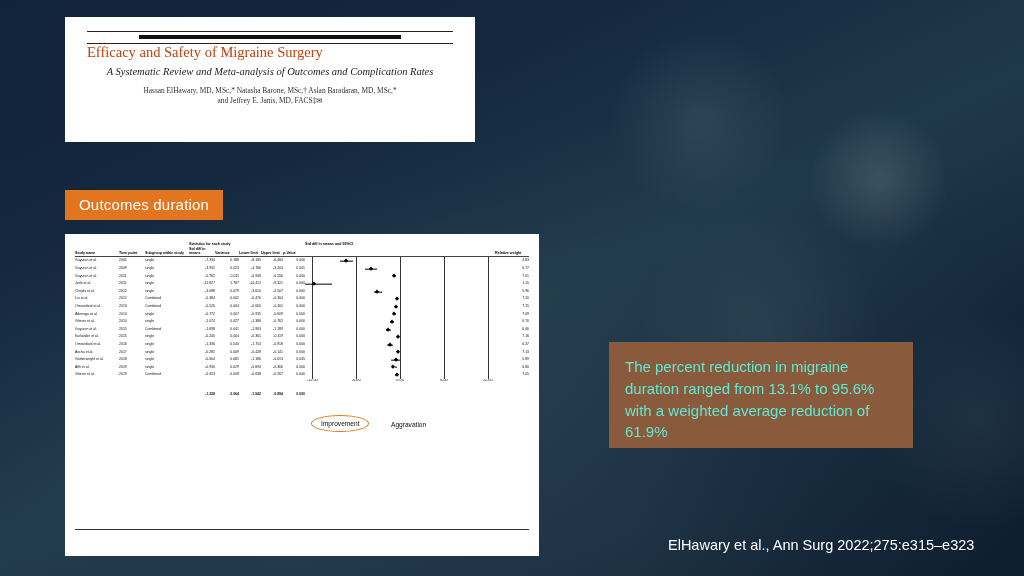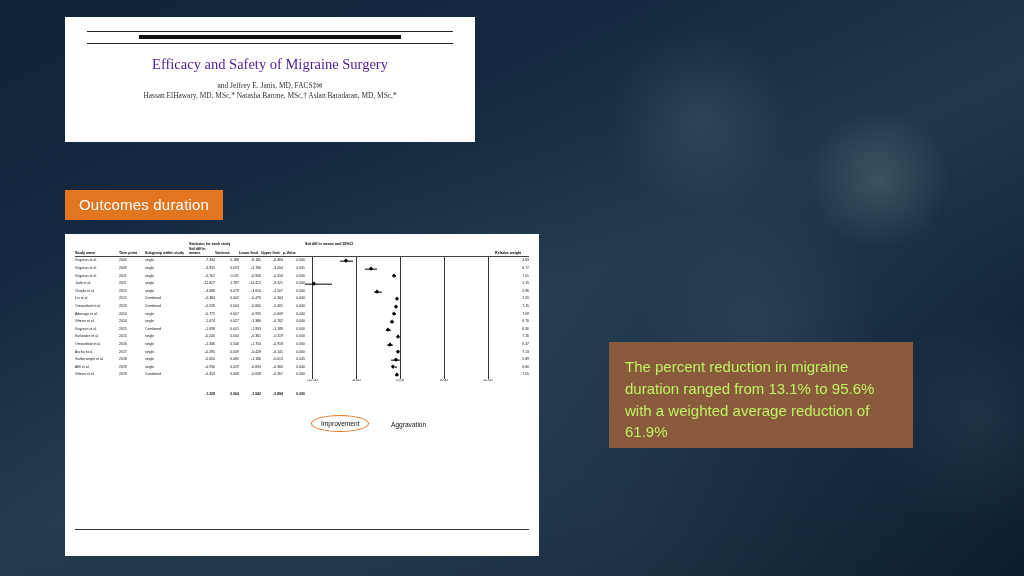--- a/index.html
+++ b/index.html
@@ -64,25 +64,23 @@
   .paper-bar {
     height: 4px;
     background: #111;
     margin: 2px 52px 0 52px;
   }
   .paper-rule-bot {
     border-top: 1px solid #222;
     margin: 4px 0 0 0;
   }
   .paper-title {
-    text-align: center;
     font-family: "Liberation Serif", serif;
     font-size: 14.5px;
-    color: #4c1d95;
-    margin-top: 12px;
+    color: #c2410c;
     line-height: 1.15;
   }
   .paper-subtitle {
     text-align: center;
     font-family: "Liberation Serif", serif;
     font-style: italic;
     font-size: 10.5px;
     color: #222;
     margin-top: 5px;
     line-height: 1.2;
@@ -251,21 +249,21 @@
   }
 
   
   .callout {
     position: absolute;
     left: 609px;
     top: 342px;
     width: 304px;
     height: 106px;
     background: #8a5a3c;
-    color: #bef264;
+    color: #5eead4;
     box-sizing: border-box;
     padding: 14px 16px;
     font-size: 15px;
     line-height: 1.45;
     z-index: 3;
   }
 
   
   .citation {
     position: absolute;
@@ -280,23 +278,24 @@
 </head>
 <body>
 
 <div class="slide">
 
   <div class="paper-card">
     <div class="paper-rule-top"></div>
     <div class="paper-bar"></div>
     <div class="paper-rule-bot"></div>
     <div class="paper-title">Efficacy and Safety of Migraine Surgery</div>
+    <div class="paper-subtitle">A Systematic Review and Meta-analysis of Outcomes and Complication Rates</div>
     <div class="paper-authors">
+      <div>Hassan ElHawary, MD, MSc,* Natasha Barone, MSc,† Aslan Baradaran, MD, MSc,*</div>
       <div>and Jeffrey E. Janis, MD, FACS‡✉</div>
-      <div>Hassan ElHawary, MD, MSc,* Natasha Barone, MSc,† Aslan Baradaran, MD, MSc,*</div>
     </div>
   </div>
 
   <div class="section-label">Outcomes duration</div>
 
   <div class="figure-panel">
     <div class="forest">
       <table>
         <colgroup>
           <col style="width:44px">
@@ -715,14 +714,15 @@
         <div class="improve-pill">Improvement</div>
         <div class="aggravation">Aggravation</div>
       </div>
     </div>
 
     <div class="fig-divider"></div>
   </div>
 
   <div class="callout">The percent reduction in migraine duration ranged from 13.1% to 95.6% with a weighted average reduction of 61.9%</div>
 
+  <div class="citation">ElHawary et al., Ann Surg 2022;275:e315–e323</div>
 
 </div>
 
 </body></html>

